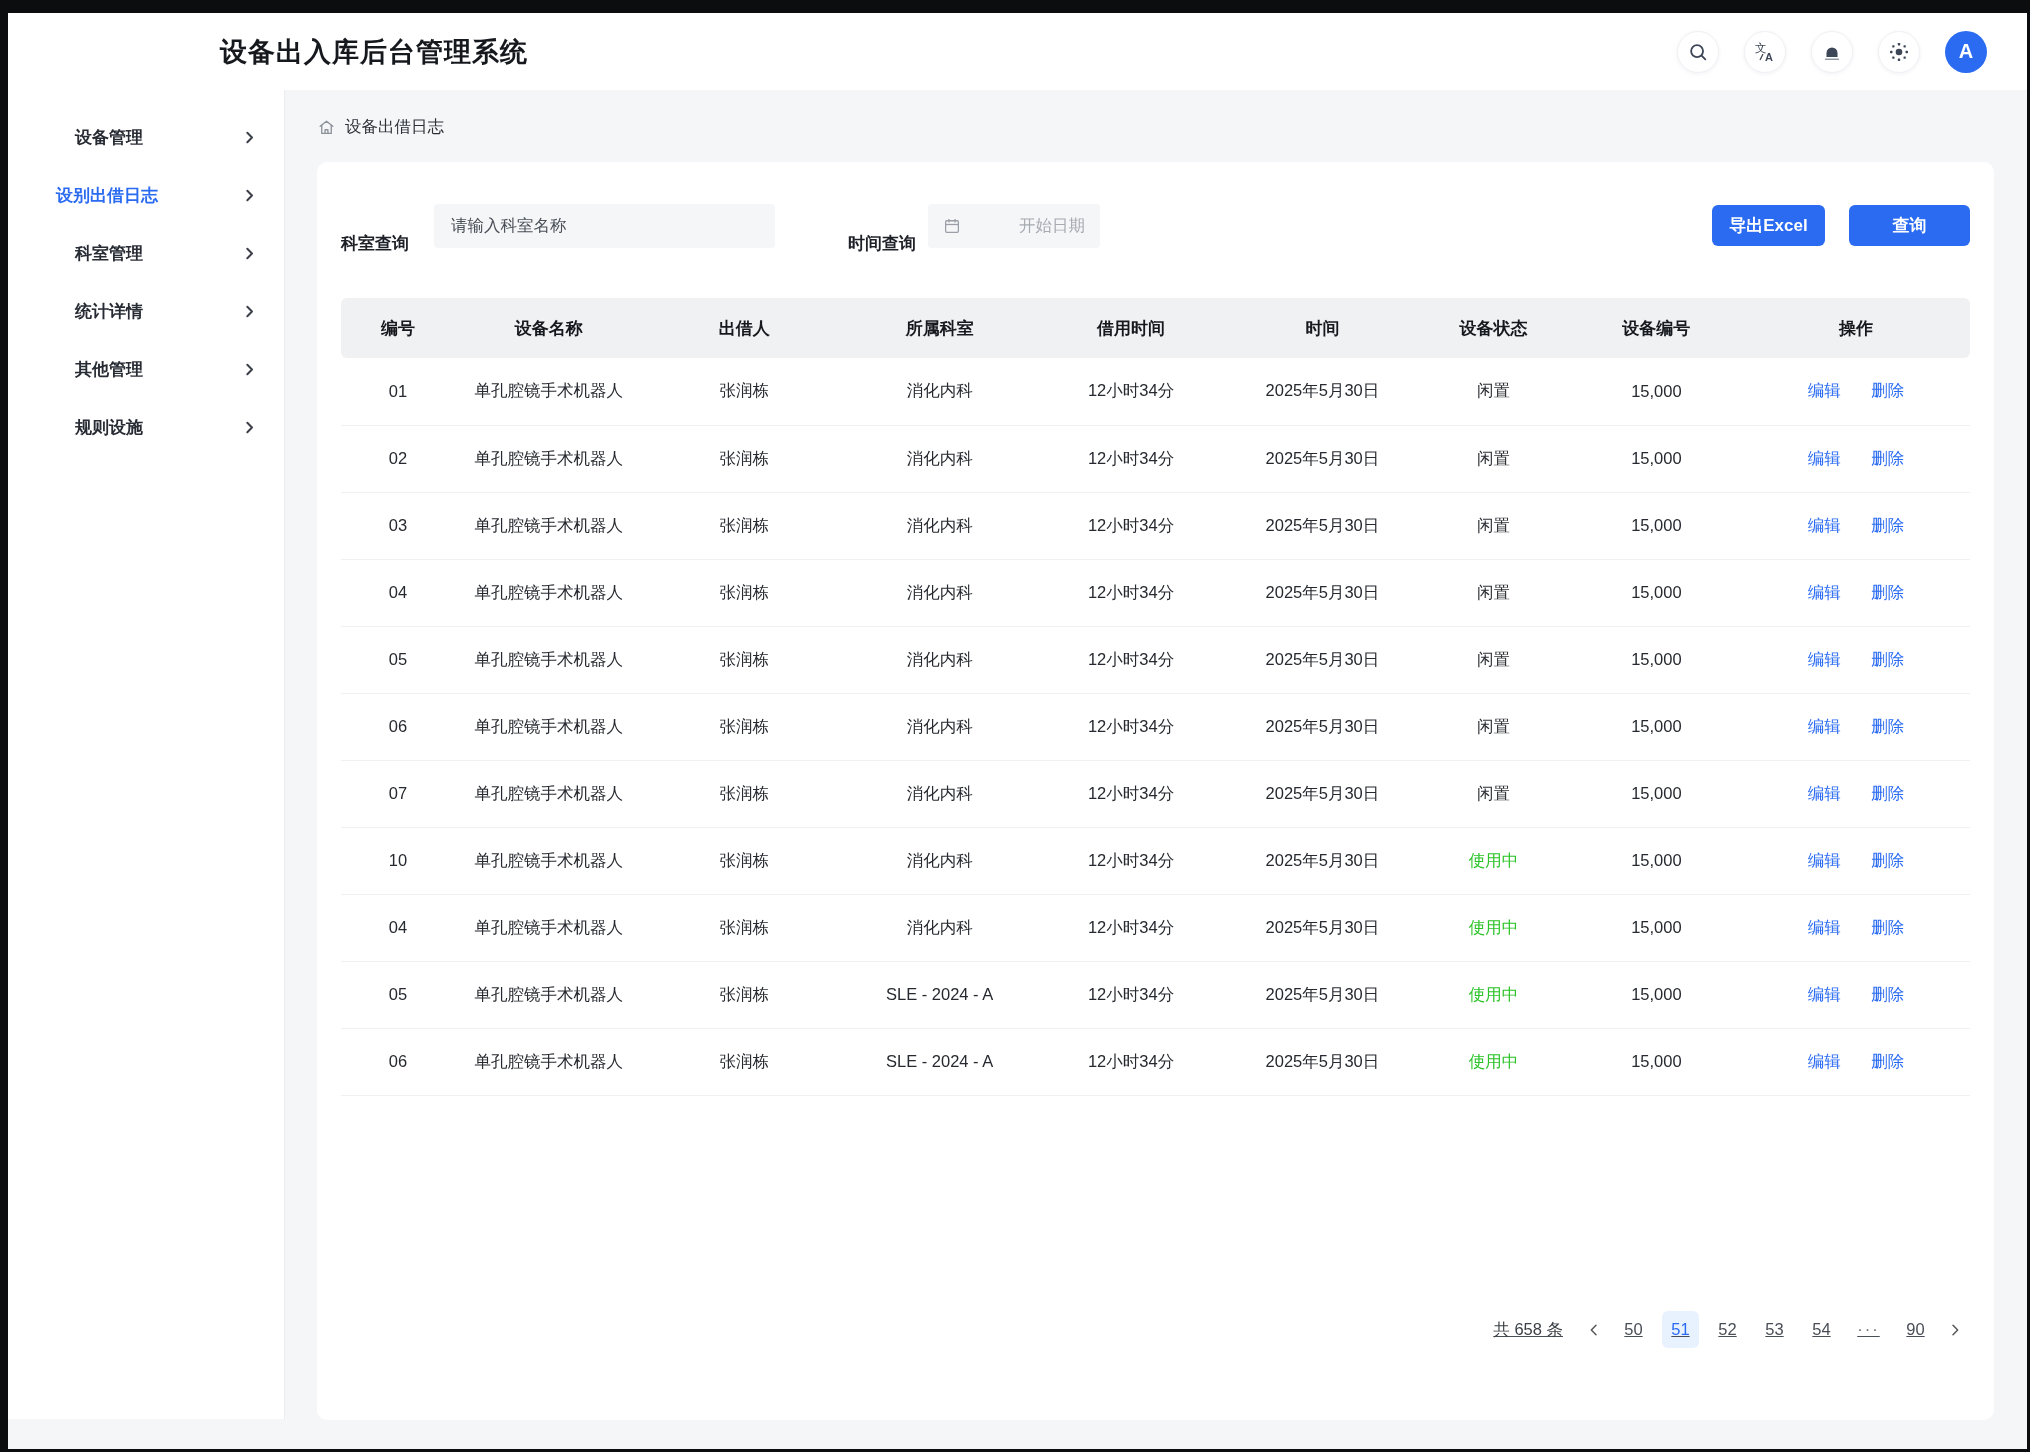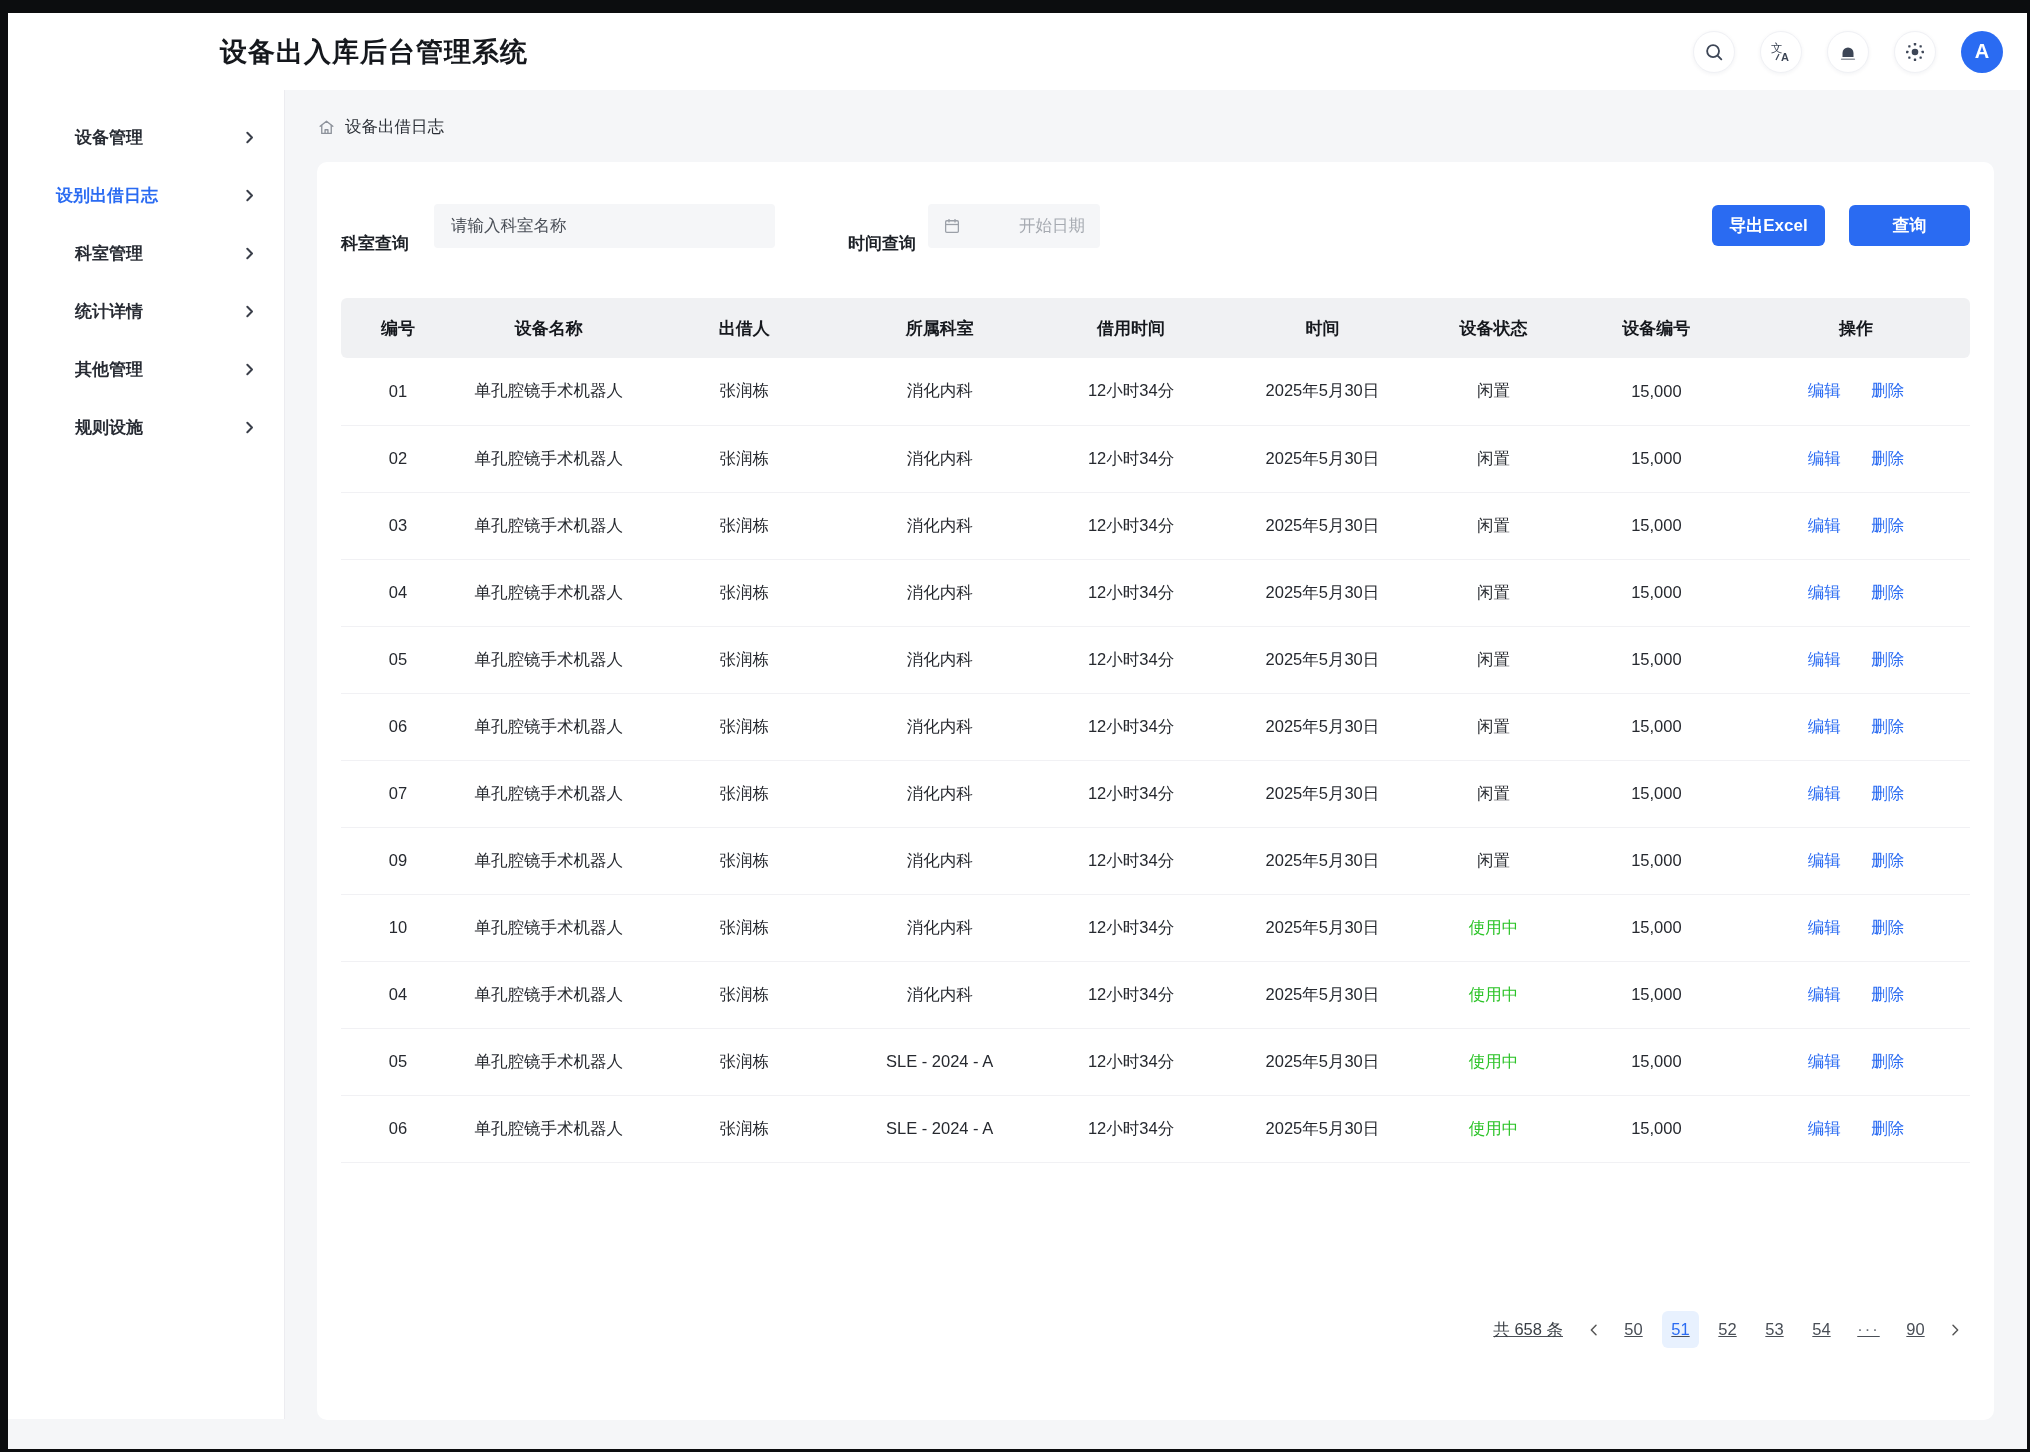--- a/index.html
+++ b/index.html
@@ -11,21 +11,21 @@
   }
   .app {
     position: absolute; left: 8px; top: 13px;
     width: 2019px; height: 1436px;
     background: #f5f6f8; overflow: hidden;
   }
   
   .topbar {
     height: 77px; background: #fff;
     display: flex; align-items: center;
-    padding: 0 24px 0 212px;
+    padding: 0 40px 0 212px;
   }
   .app-title { font-size: 27px; font-weight: bold; color: #15181d; letter-spacing: 1px; }
   .topbar-right { margin-left: auto; display: flex; align-items: center; gap: 25px; }
   .icon-btn {
     width: 42px; height: 42px; border-radius: 50%;
     background: #fff; border: 1px solid #f0f1f5;
     box-shadow: 0 1px 4px rgba(20,30,60,.06);
     display: flex; align-items: center; justify-content: center;
     color: #3d4656; cursor: pointer;
   }
@@ -379,34 +379,20 @@
     <td>12小时34分</td>
     <td>2025年5月30日</td>
     <td class="st-idle">闲置</td>
     <td>15,000</td>
     <td>
       <span class="link">编辑</span>
       <span class="link">删除</span>
     </td>
   </tr>
               <tr>
-    <td>09</td>
-    <td>单孔腔镜手术机器人</td>
-    <td>张润栋</td>
-    <td>消化内科</td>
-    <td>12小时34分</td>
-    <td>2025年5月30日</td>
-    <td class="st-idle">闲置</td>
-    <td>15,000</td>
-    <td>
-      <span class="link">编辑</span>
-      <span class="link">删除</span>
-    </td>
-  </tr>
-              <tr>
     <td>10</td>
     <td>单孔腔镜手术机器人</td>
     <td>张润栋</td>
     <td>消化内科</td>
     <td>12小时34分</td>
     <td>2025年5月30日</td>
     <td class="st-in_use">使用中</td>
     <td>15,000</td>
     <td>
       <span class="link">编辑</span>

